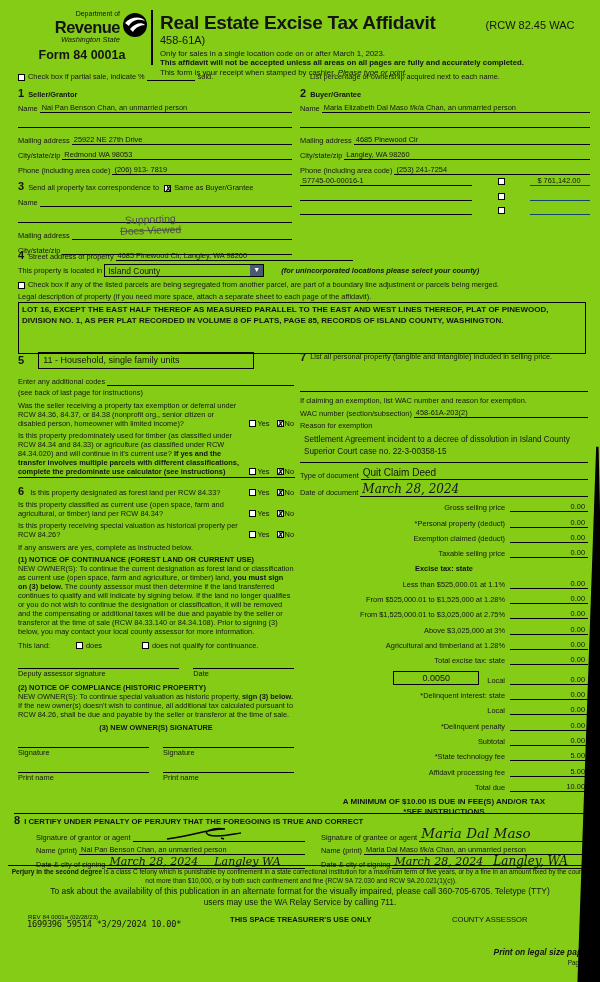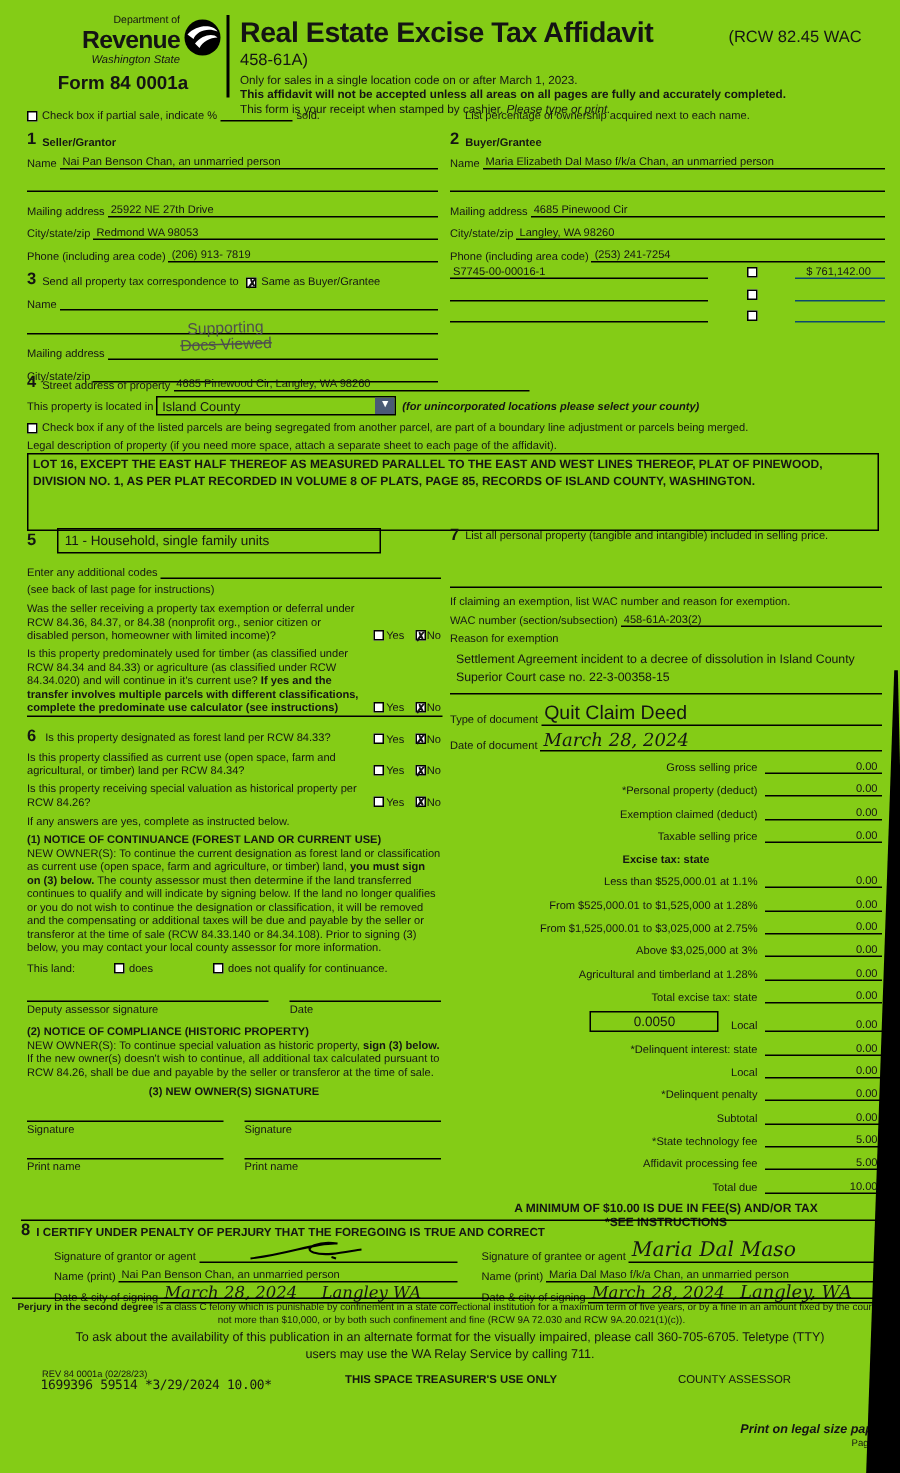--- a/index.html
+++ b/index.html
@@ -192,21 +192,21 @@
       <span class="lab">Street address of property</span>
       <span class="fill" style="max-width:330px;">4685 Pinewood Cir, Langley, WA 98260</span>
       <span style="flex:1;"></span>
     </div>
     <div class="row" style="margin-bottom:3px; align-items:center;">
       <span class="lab">This property is located in</span>
       <span class="ddbox">
         <span class="txt">Island County</span>
         <span class="ddarrow">▼</span>
       </span>
-      <span class="b i" style="padding-left:4px;">(for unincorporated locations please select your county)</span>
+      <span class="b i" style="padding-left:17px;">(for unincorporated locations please select your county)</span>
     </div>
     <div class="row" style="margin-bottom:3px;">
       <span class="cb" style="margin-right:3px;"></span>
       <span>Check box if any of the listed parcels are being segregated from another parcel, are part of a boundary line adjustment or parcels being merged.</span>
     </div>
     <div style="margin-bottom:1px;">Legal description of property (if you need more space, attach a separate sheet to each page of the affidavit).</div>
     <div style="border:1.5px solid #000; height:52px; padding:2px 3px; font-weight:bold; font-size:8px; line-height:1.35;">LOT 16, EXCEPT THE EAST HALF THEREOF AS MEASURED PARALLEL TO THE EAST AND WEST LINES THEREOF, PLAT OF PINEWOOD, DIVISION NO. 1, AS PER PLAT RECORDED IN VOLUME 8 OF PLATS, PAGE 85, RECORDS OF ISLAND COUNTY, WASHINGTON.</div>
   </div>
 
   <div class="abs" style="left:18px; top:352px; width:276px;">
@@ -324,21 +324,21 @@
     <div style="margin-bottom:3px;">If claiming an exemption, list WAC number and reason for exemption.</div>
     <div class="row" style="margin-bottom:3px;">
       <span class="lab">WAC number (section/subsection)</span>
       <span class="fill">458-61A-203(2)</span>
     </div>
     <div style="margin-bottom:4px;">Reason for exemption</div>
     <div style="font-size:8.2px; line-height:1.45; padding-left:4px; margin-bottom:4px;">Settlement Agreement incident to a decree of dissolution in Island County Superior Court case no. 22-3-00358-15</div>
     <div style="border-top:1px solid #000; margin-bottom:4px;"></div>
     <div class="row" style="margin-bottom:4px;">
       <span class="lab">Type of document</span>
-      <span class="fill" style="font-size:13px;">Quit Claim Deed</span>
+      <span class="fill" style="font-size:10px;">Quit Claim Deed</span>
     </div>
     <div class="row">
       <span class="lab">Date of document</span>
       <span class="fill"><span class="hw" style="font-size:12px;">March 28, 2024</span></span>
     </div>
 
     <div class="taxrow">
       <span class="taxlab">Gross selling price</span>
       <span class="taxfill">0.00</span>
     </div>

